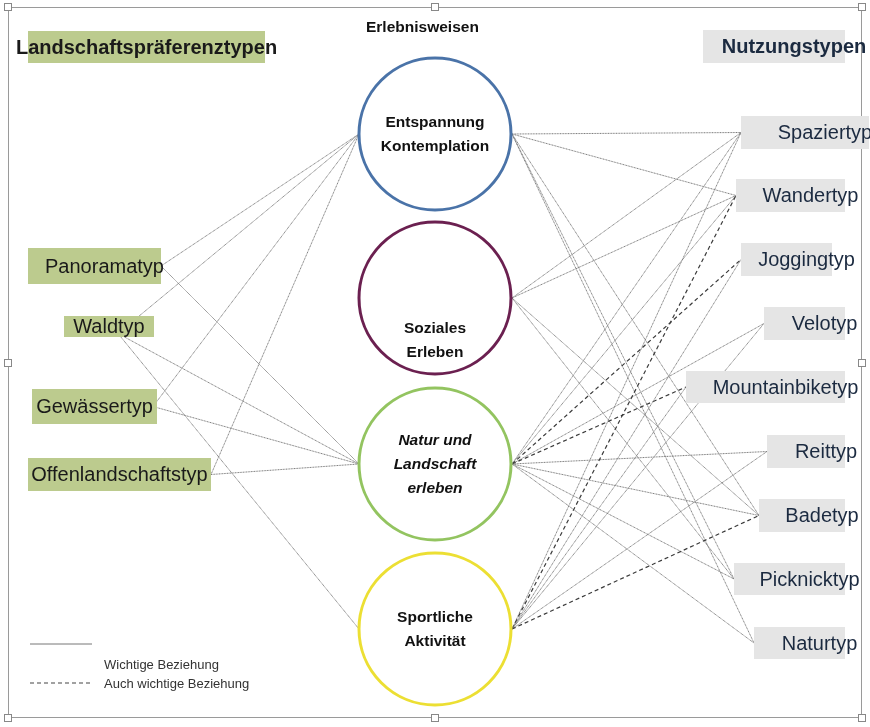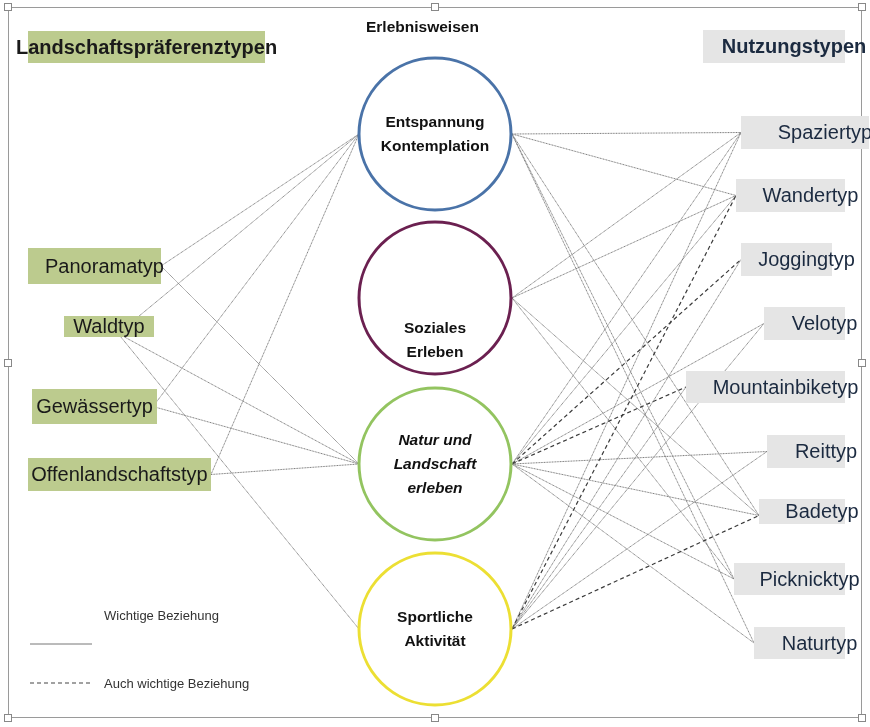--- a/index.html
+++ b/index.html
@@ -87,21 +87,21 @@
     <div class="box green" style="left: 32px; top: 389px; width: 125px; height: 35px;">Gewässertyp</div>
     <div class="box green" style="left: 28px; top: 458px; width: 183px; height: 33px;">Offenlandschaftstyp</div>
   </div>
 <div id="right-boxes">
     <div class="box blue" style="left: 741px; top: 116px; width: 128px; height: 33px;">Spaziertyp</div>
     <div class="box blue" style="left: 736px; top: 179px; width: 109px; height: 33px;">Wandertyp</div>
     <div class="box blue" style="left: 741px; top: 243px; width: 91px; height: 33px;">Joggingtyp</div>
     <div class="box blue" style="left: 764px; top: 307px; width: 81px; height: 33px;">Velotyp</div>
     <div class="box blue" style="left: 686px; top: 371px; width: 159px; height: 32px;">Mountainbiketyp</div>
     <div class="box blue" style="left: 767px; top: 435px; width: 78px; height: 33px;">Reittyp</div>
-    <div class="box blue" style="left: 759px; top: 499px; width: 86px; height: 25px;">Badetyp</div>
+    <div class="box blue" style="left: 759px; top: 499px; width: 86px; height: 33px;">Badetyp</div>
     <div class="box blue" style="left: 734px; top: 563px; width: 111px; height: 32px;">Picknicktyp</div>
     <div class="box blue" style="left: 754px; top: 627px; width: 91px; height: 32px;">Naturtyp</div>
   </div>
 <div id="circle-labels">
     <div class="circle-label" style="left: 365px; top: 110px;">
       <div>Entspannung</div>
       <div>Kontemplation</div>
     </div>
     <div class="circle-label" style="left: 365px; top: 280px; margin-top: 36px;">
       <div>Soziales</div>
@@ -111,14 +111,14 @@
       <div>Natur und</div>
       <div>Landschaft</div>
       <div>erleben</div>
     </div>
     <div class="circle-label" style="left: 365px; top: 605px;">
       <div>Sportliche</div>
       <div>Aktivität</div>
     </div>
   </div>
 
-<div class="legend-text" style="left:104px;top:608px;">Wichtige Beziehung</div>
+<div class="legend-text" style="left:104px;top:657px;">Wichtige Beziehung</div>
 <div class="legend-text" style="left:104px;top:676px;">Auch wichtige Beziehung</div>
 
 </body></html>

